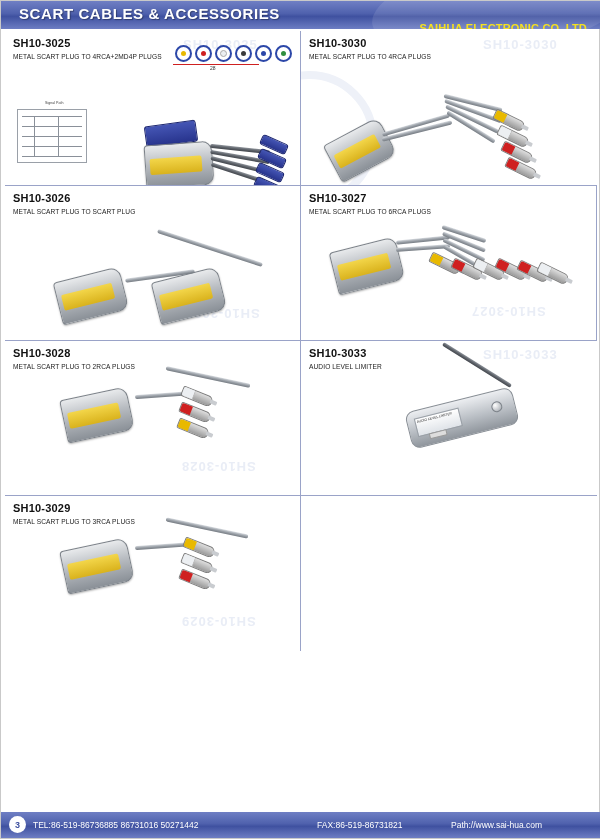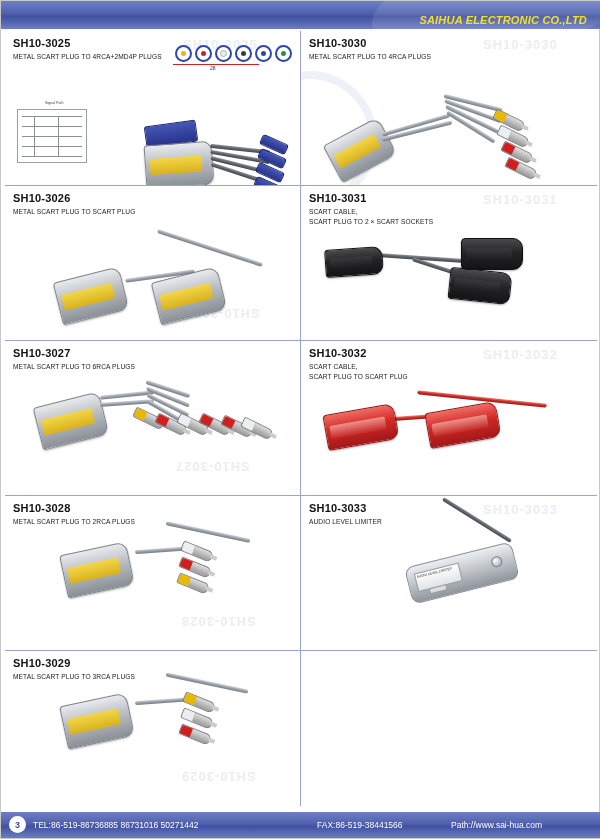--- a/index.html
+++ b/index.html
@@ -21,24 +21,23 @@
     background:linear-gradient(to bottom,#6f7fc4 0%,#4f61ad 45%,#3f51a0 55%,#6d7dc3 100%);
     overflow:hidden;
   }
   .header .hdr-title{
     position:absolute;left:18px;top:4px;
     color:#ffffff;
     font-size:15px;font-weight:bold;letter-spacing:.6px;
     text-shadow:1px 1px 1px rgba(0,0,0,.35);
   }
   .header .hdr-company{
-    position:absolute;right:14px;top:13px;
+    position:absolute;right:14px;top:21px;
     color:#f5e11f;
     font-size:11px;font-weight:bold;letter-spacing:.2px;
-    font-style:italic;
   }
   .hdr-swoosh{
     position:absolute;right:-30px;top:-40px;width:260px;height:90px;
     border-radius:50%;
     background:rgba(255,255,255,.10);
     transform:rotate(-8deg);
   }
   
   .footer{
     position:absolute;left:0;bottom:0;width:600px;height:26px;
@@ -166,20 +165,21 @@
   .knob{position:absolute;width:9px;height:9px;border-radius:50%;
         background:radial-gradient(circle at 35% 30%,#fff,#9aa0a7);border:1px solid #7d838a;}
 </style>
 </head>
 <body>
 
 <div class="page">
 
   <div class="header">
     <div class="hdr-swoosh"></div>
+    <div class="hdr-title">SCART CABLES &amp; ACCESSORIES</div>
     <div class="hdr-company">SAIHUA ELECTRONIC CO.,LTD</div>
   </div>
 
   <div class="grid">
 
     <div class="cell col1 row1">
       <div class="wm" style="left:178px;top:6px;">SH10-3025</div>
       <div class="code">SH10-3025</div>
       <div class="desc">METAL SCART PLUG TO 4RCA+2MD4P PLUGS</div>
       <div class="art">
@@ -279,39 +279,20 @@
         <div class="wire" style="left:120px;top:88px;width:70px;transform:rotate(-8deg);"></div>
         <div class="scart" style="left:52px;top:88px;width:66px;height:42px;transform:rotate(-14deg);">
           <div class="pins"></div>
         </div>
         <div class="scart" style="left:150px;top:88px;width:66px;height:42px;transform:rotate(-14deg);">
           <div class="pins"></div>
         </div>
       </div>
     </div>
 
-    <div class="cell col2 row2">
-      <div class="wm" style="left:182px;top:6px;">SH10-3031</div>
-      <div class="code">SH10-3031</div>
-      <div class="desc" style="white-space:pre-line">SCART CABLE,
-SCART PLUG TO 2 × SCART SOCKETS</div>
-      <div class="art">
-        <div class="wire dark" style="left:60px;top:70px;width:120px;transform:rotate(4deg);"></div>
-        <div class="wire dark" style="left:110px;top:82px;width:70px;transform:rotate(18deg);"></div>
-        <div class="scart black" style="left:24px;top:62px;width:56px;height:26px;transform:rotate(-4deg);">
-          <div class="pins"></div>
-        </div>
-        <div class="scart black" style="left:160px;top:52px;width:60px;height:30px;">
-          <div class="pins"></div>
-        </div>
-        <div class="scart black" style="left:148px;top:84px;width:60px;height:30px;transform:rotate(6deg);">
-          <div class="pins"></div>
-        </div>
-      </div>
-    </div>
 
     <div class="cell col1 row3">
       <div class="wm r" style="left:170px;top:118px;">SH10-3027</div>
       <div class="code">SH10-3027</div>
       <div class="desc">METAL SCART PLUG TO 6RCA PLUGS</div>
       <div class="art">
         <div class="scart" style="left:32px;top:58px;width:66px;height:42px;transform:rotate(-14deg);">
           <div class="pins"></div>
         </div>
         <div class="wire" style="left:95px;top:52px;width:54px;transform:rotate(-6deg);"></div>
@@ -340,36 +321,20 @@
             <span class="band b-r"></span>
             <span class="tip"></span>
           </div>
         <div class="rca" style="left:236px;top:82px;transform:rotate(26deg);">
             <span class="band b-w" style="border-right:1px solid #bbb;"></span>
             <span class="tip"></span>
           </div>
       </div>
     </div>
 
-    <div class="cell col2 row3">
-      <div class="wm" style="left:182px;top:6px;">SH10-3032</div>
-      <div class="code">SH10-3032</div>
-      <div class="desc" style="white-space:pre-line">SCART CABLE,
-SCART PLUG TO SCART PLUG</div>
-      <div class="art">
-        <div class="wire red" style="left:116px;top:56px;width:130px;transform:rotate(6deg);"></div>
-        <div class="wire red" style="left:90px;top:74px;width:60px;transform:rotate(-4deg);"></div>
-        <div class="scart red" style="left:24px;top:68px;width:70px;height:34px;transform:rotate(-10deg);">
-          <div class="pins"></div>
-        </div>
-        <div class="scart red" style="left:126px;top:66px;width:70px;height:34px;transform:rotate(-10deg);">
-          <div class="pins"></div>
-        </div>
-      </div>
-    </div>
 
     <div class="cell col1 row4">
       <div class="wm r" style="left:176px;top:118px;">SH10-3028</div>
       <div class="code">SH10-3028</div>
       <div class="desc">METAL SCART PLUG TO 2RCA PLUGS</div>
       <div class="art">
         <div class="wire" style="left:160px;top:34px;width:86px;transform:rotate(12deg);"></div>
         <div class="wire" style="left:130px;top:52px;width:60px;transform:rotate(-4deg);"></div>
         <div class="scart" style="left:58px;top:52px;width:66px;height:42px;transform:rotate(-12deg);">
           <div class="pins"></div>
@@ -427,17 +392,17 @@
           </div>
       </div>
     </div>
 
 
   </div>
 
   <div class="footer">
     <div class="pagecircle">3</div>
     <div class="ftxt ftel">TEL:86-519-86736885    86731016    50271442</div>
-    <div class="ftxt ffax">FAX:86-519-38441566</div>
+    <div class="ftxt ffax">FAX:86-519-86731821</div>
     <div class="ftxt furl">Path://www.sai-hua.com</div>
   </div>
 
 </div>
 
 </body></html>

